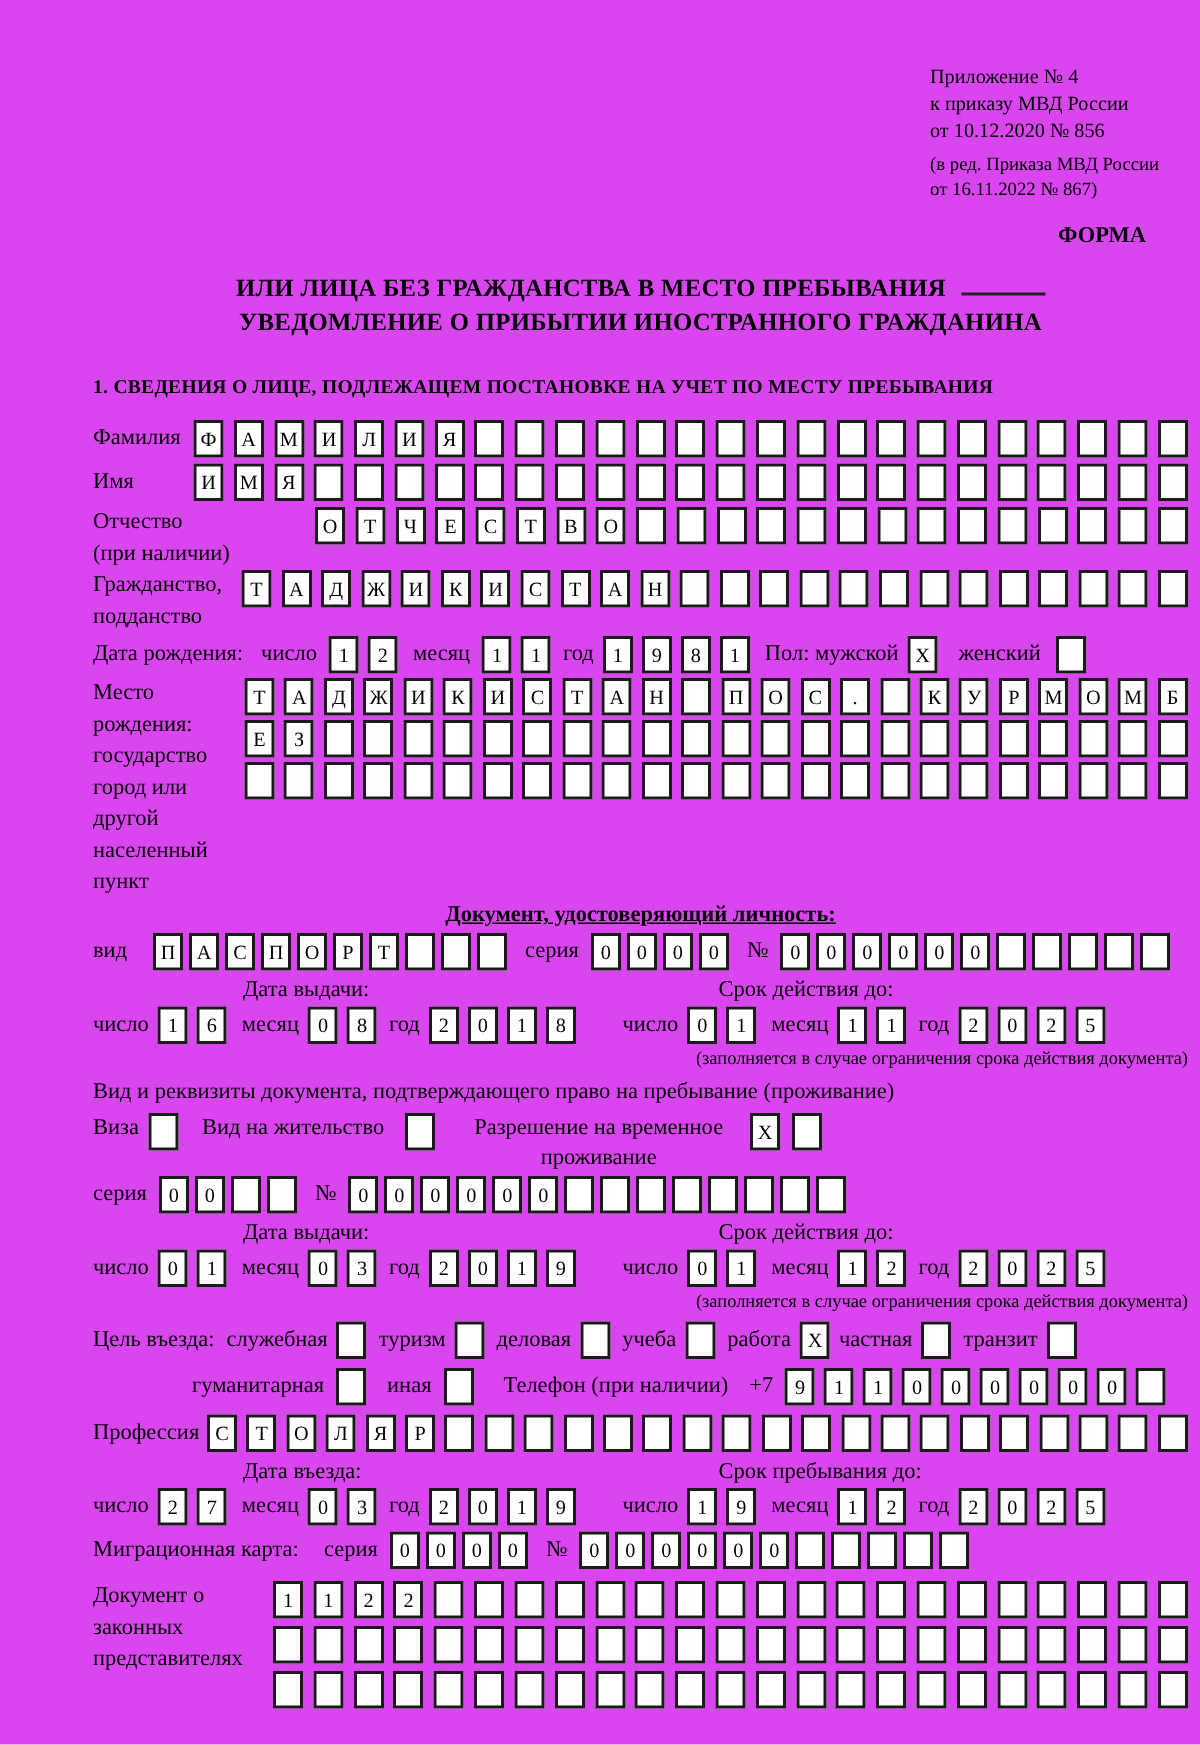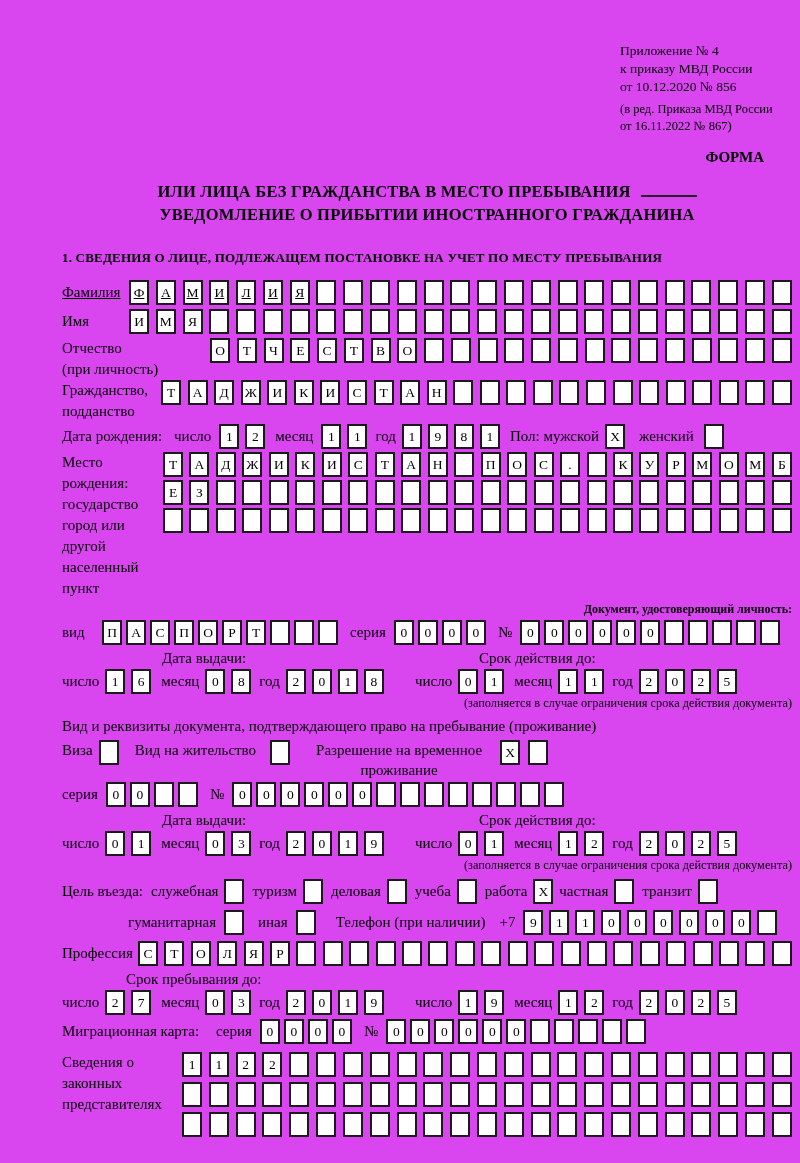--- a/index.html
+++ b/index.html
@@ -15,37 +15,37 @@
   .annex .edition { font-size:12.5px; line-height:17px; }
   .annex .edition.first { margin-top:5px; }
   .forma { text-align:right; padding-right:28px; font-weight:bold; font-size:15px; margin-top:14px; }
   
   .title { text-align:center; font-weight:bold; font-size:16.5px; line-height:23px; margin-top:14px; letter-spacing:.2px; }
   .blank-line { display:inline-block; width:56px; border-bottom:2px solid #222; margin-left:10px; }
   .section1 { font-weight:bold; font-size:13px; margin-top:24px; letter-spacing:.2px; }
   
   .frow { display:flex; align-items:center; margin-top:0; margin-bottom:4px; }
   .frow.top { align-items:flex-start; }
-  .first-row { margin-top:14px;text-decoration:underline; }
+  .first-row { margin-top:14px; }
   .lblcol { line-height:21px; flex:none; }
   
   .cells { display:flex; gap:5px; flex:none; }
   .cells.fill { flex:1; justify-content:space-between; gap:0; }
   .cells.tight { gap:4px; }
   .cells.date { gap:6px; }
   .cell {
     width:20px; height:25px; border:2px solid #1a1a1a; background:#fff;
     display:inline-flex; align-items:center; justify-content:center;
     font-size:13.5px; flex:none;
   }
   .rowsgap > .cells { margin-bottom:3px; }
   
   .ml6{margin-left:6px} .ml8{margin-left:8px} .ml10{margin-left:10px} .ml12{margin-left:12px} .ml14{margin-left:14px} .ml16{margin-left:16px} .ml20{margin-left:20px} .mr8{margin-right:8px}
   
-  .subhead { text-align:right; font-weight:bold; font-size:12px; margin:3px 0 3px 0; }
+  .subhead { text-align:center; font-weight:bold; font-size:15px; margin:3px 0 3px 0;text-decoration:underline; }
   
   .dates { margin-bottom:4px; }
   .dates .dhead-row { display:flex; line-height:19px; }
   .dates .dh-left { width:353px; padding-left:100px; flex:none; }
   .dates .dh-right { padding-left:64px; }
   .dates .dline-row { display:flex; align-items:center; margin-top:1px; }
   .dates .dgroup { display:flex; align-items:center; }
   .dates .dgroup.left { width:353px; flex:none; }
   .dnote { text-align:right; font-size:12.3px; line-height:15px; margin-top:2px; }
   
@@ -130,21 +130,21 @@
         <span class="cell"></span>
         <span class="cell"></span>
         <span class="cell"></span>
         <span class="cell"></span>
         <span class="cell"></span>
         <span class="cell"></span>
       </span>
   </div>
 
   <div class="frow top" style="margin-bottom:0">
-    <span class="lblcol" style="width:148px"><span>Отчество</span><br><span>(при личность)</span></span>
+    <span class="lblcol" style="width:148px"><span>Отчество</span><br><span>(при наличии)</span></span>
     <span class="cells fill">
         <span class="cell">О</span>
         <span class="cell">Т</span>
         <span class="cell">Ч</span>
         <span class="cell">Е</span>
         <span class="cell">С</span>
         <span class="cell">Т</span>
         <span class="cell">В</span>
         <span class="cell">О</span>
         <span class="cell"></span>
@@ -579,20 +579,21 @@
         <span class="cell"></span>
         <span class="cell"></span>
         <span class="cell"></span>
         <span class="cell"></span>
         <span class="cell"></span>
       </span>
   </div>
 
   <div class="dates">
     <div class="dhead-row">
+      <div class="dh-left">Дата въезда:</div>
       <div class="dh-right">Срок пребывания до:</div>
     </div>
     <div class="dline-row">
       <div class="dgroup left">
         <span>число</span>
         <span class="cells date ml6">
             <span class="cell">2</span>
             <span class="cell">7</span>
           </span>
         <span class="ml10">месяц</span>
@@ -650,21 +651,21 @@
         <span class="cell"></span>
         <span class="cell"></span>
         <span class="cell"></span>
         <span class="cell"></span>
         <span class="cell"></span>
       </span>
   </div>
 
   <div class="frow top">
     <span class="lblcol" style="width:120px">
-      <span>Сведения о</span><br>
+      <span>Документ о</span><br>
       <span>законных</span><br>
       <span>представителях</span><br>
       <br>
       <br>
       
     </span>
     <span style="flex:1">
       <span class="cells fill" style="margin-bottom:5px">
           <span class="cell">1</span>
           <span class="cell">1</span>

